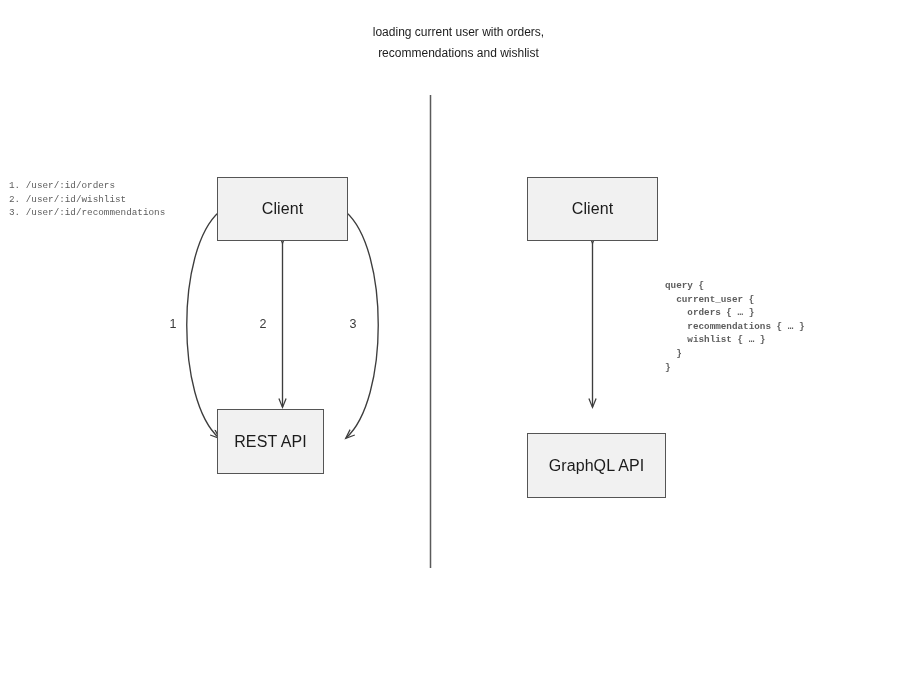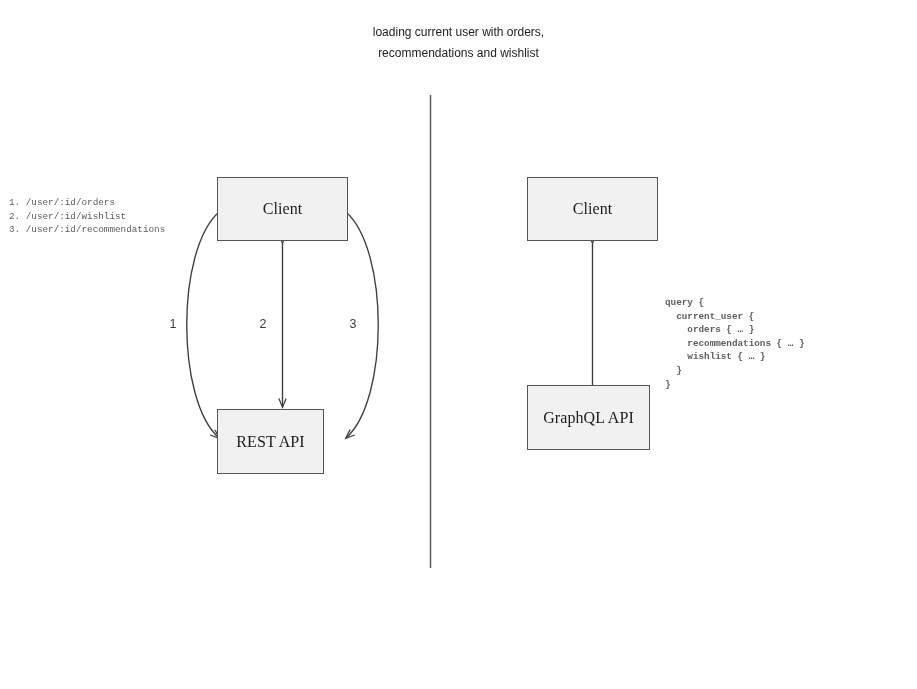--- a/index.html
+++ b/index.html
@@ -40,26 +40,25 @@
     position: absolute;
     box-sizing: border-box;
     background: #f1f1f1;
     border: 1.4px solid #555555;
     display: flex;
     align-items: center;
     justify-content: center;
     font-size: 16px;
     color: #1b1b1b;
     letter-spacing: 0.1px;
-    font-family: Liberation Serif, serif;
   }
   #node-client-rest   { left: 217px; top: 177px; width: 131px; height: 64px; }
   #node-rest-api      { left: 217px; top: 409px; width: 107px; height: 65px; }
   #node-client-gql    { left: 527px; top: 177px; width: 131px; height: 64px; }
-  #node-graphql-api   { left: 527px; top: 385px; width: 123px; height: 65px; }
+  #node-graphql-api   { left: 527px; top: 433px; width: 139px; height: 65px; }
 
   
   .edge-label {
     position: absolute;
     font-size: 12.5px;
     color: #3a3a3a;
     text-align: center;
     width: 18px;
   }
   #edge-label-1 { left: 164px; top: 317px; }
@@ -67,21 +66,20 @@
   #edge-label-3 { left: 344px; top: 317px; }
 
   
   .code-block {
     position: absolute;
     font-family: "Liberation Mono", "DejaVu Sans Mono", monospace;
     font-size: 9.3px;
     line-height: 13.6px;
     color: #5d5d5d;
     white-space: pre;
-    margin-top: 17px;
   }
   #rest-routes-list { left: 9px; top: 179px; }
   #graphql-query    { left: 665px; top: 279px; font-weight: bold; }
 </style>
 </head>
 <body>
 
 <svg id="canvas" viewBox="0 0 917 689" xmlns="http://www.w3.org/2000/svg">
   <defs>
     <marker id="ah" markerWidth="12" markerHeight="12" refX="9.2" refY="4" orient="auto" markerUnits="userSpaceOnUse">

